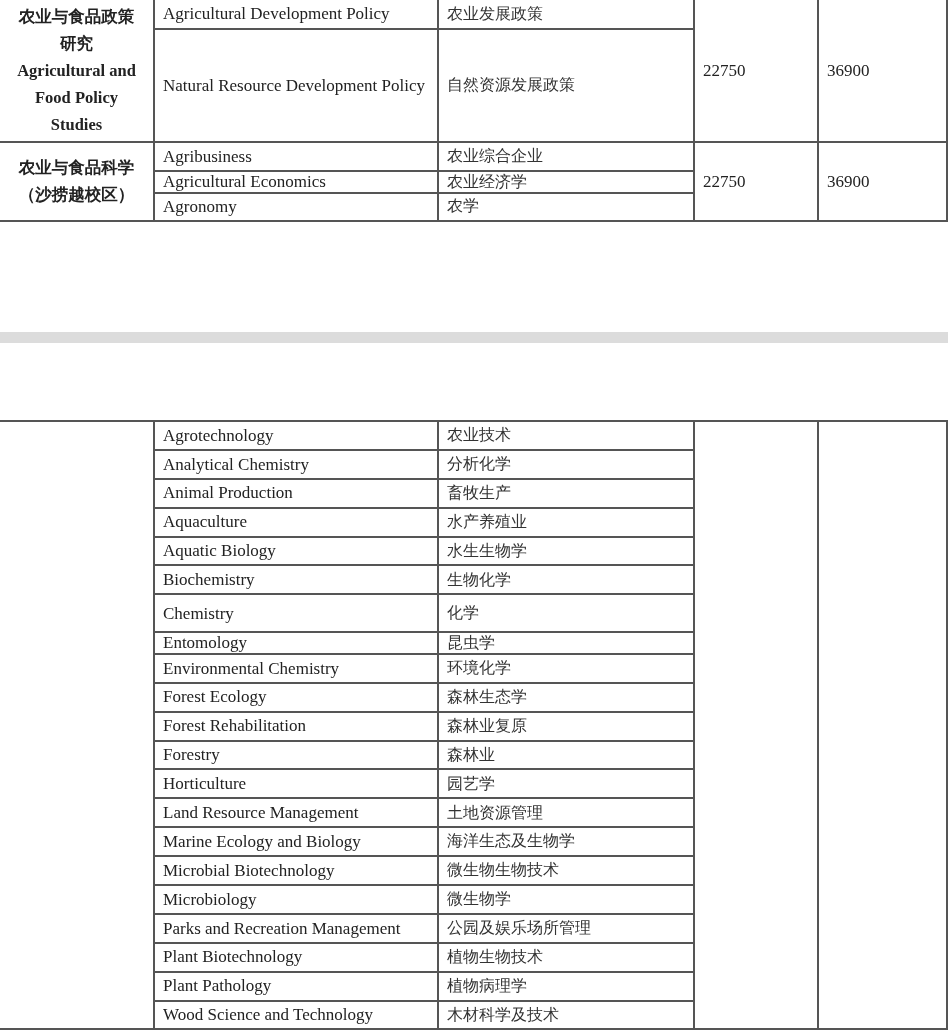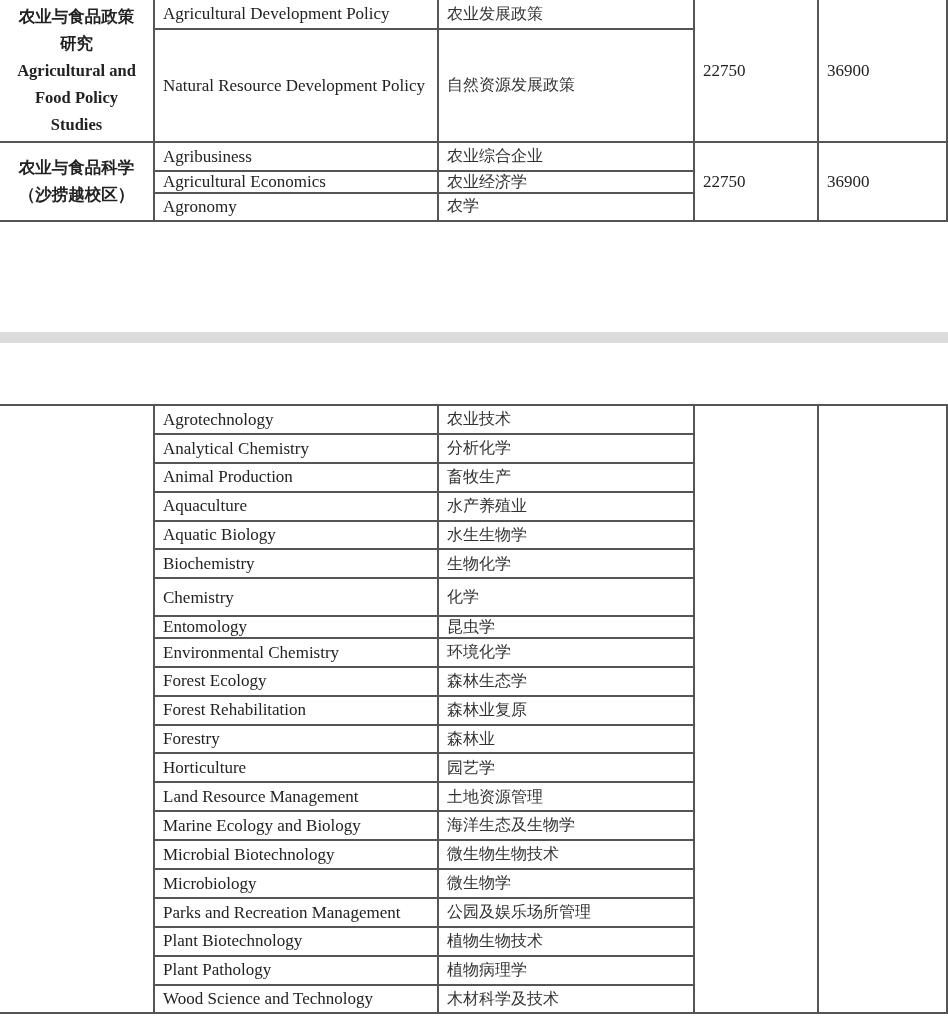--- a/index.html
+++ b/index.html
@@ -1,21 +1,21 @@
 <!DOCTYPE html>
 <html><head>
 <meta charset="utf-8">
 <style>
   html, body { margin:0; padding:0; background:#ffffff; }
   body { width:948px; height:1032px; position:relative; overflow:hidden;
          font-family:"Liberation Serif","DejaVu Serif",serif; color:#222; }
   table { border-collapse:collapse; position:absolute; left:0; table-layout:fixed; }
   td { border:2px solid #555; padding:0 8px; font-size:17px; vertical-align:middle; line-height:1.15; }
   .t-top { top:-2px; width:947px; }
-  .t-bot { top:404px; width:947px; }
+  .t-bot { top:420px; width:947px; }
   .group { text-align:center; font-weight:bold; font-family:"Liberation Serif","DejaVu Serif",serif; font-size:16.5px; line-height:27px; border-left:none; }
   .num { text-align:left; font-size:17px; }
   .en { white-space:nowrap; }
   .justify { text-align:justify; text-align-last:left; white-space:normal; line-height:28px; }
   .cn { font-family:"DejaVu Sans",sans-serif; font-size:16px; color:#333; }
   .separator { position:absolute; left:0; top:332px; width:948px; height:11px; background:#dcdcdc; }
 </style>
 </head>
 <body>
 

